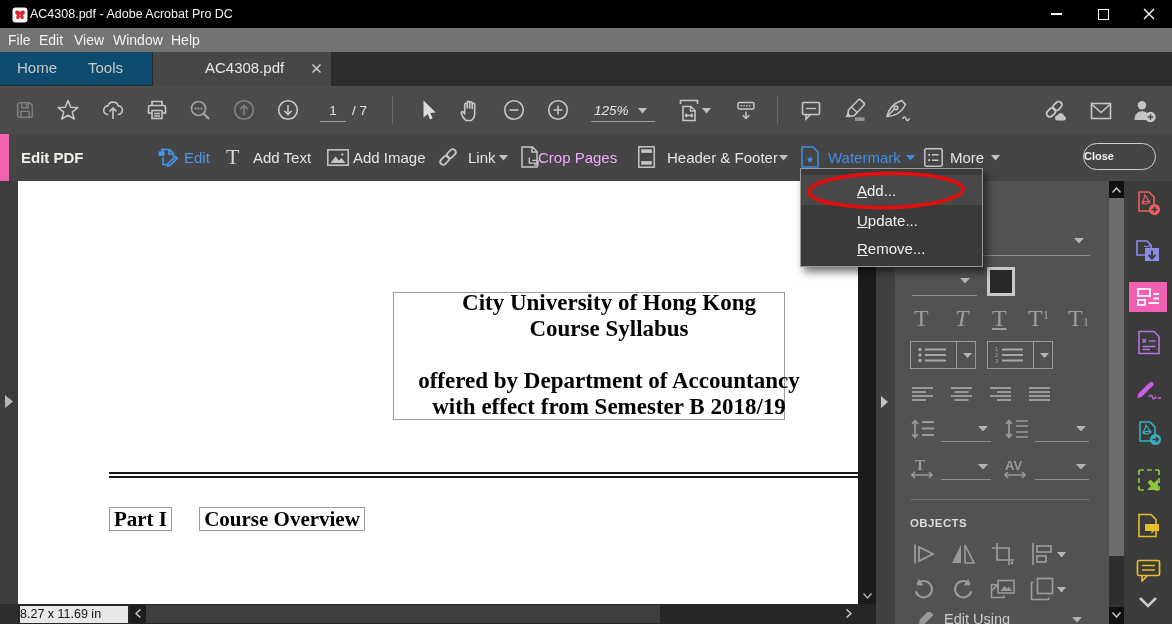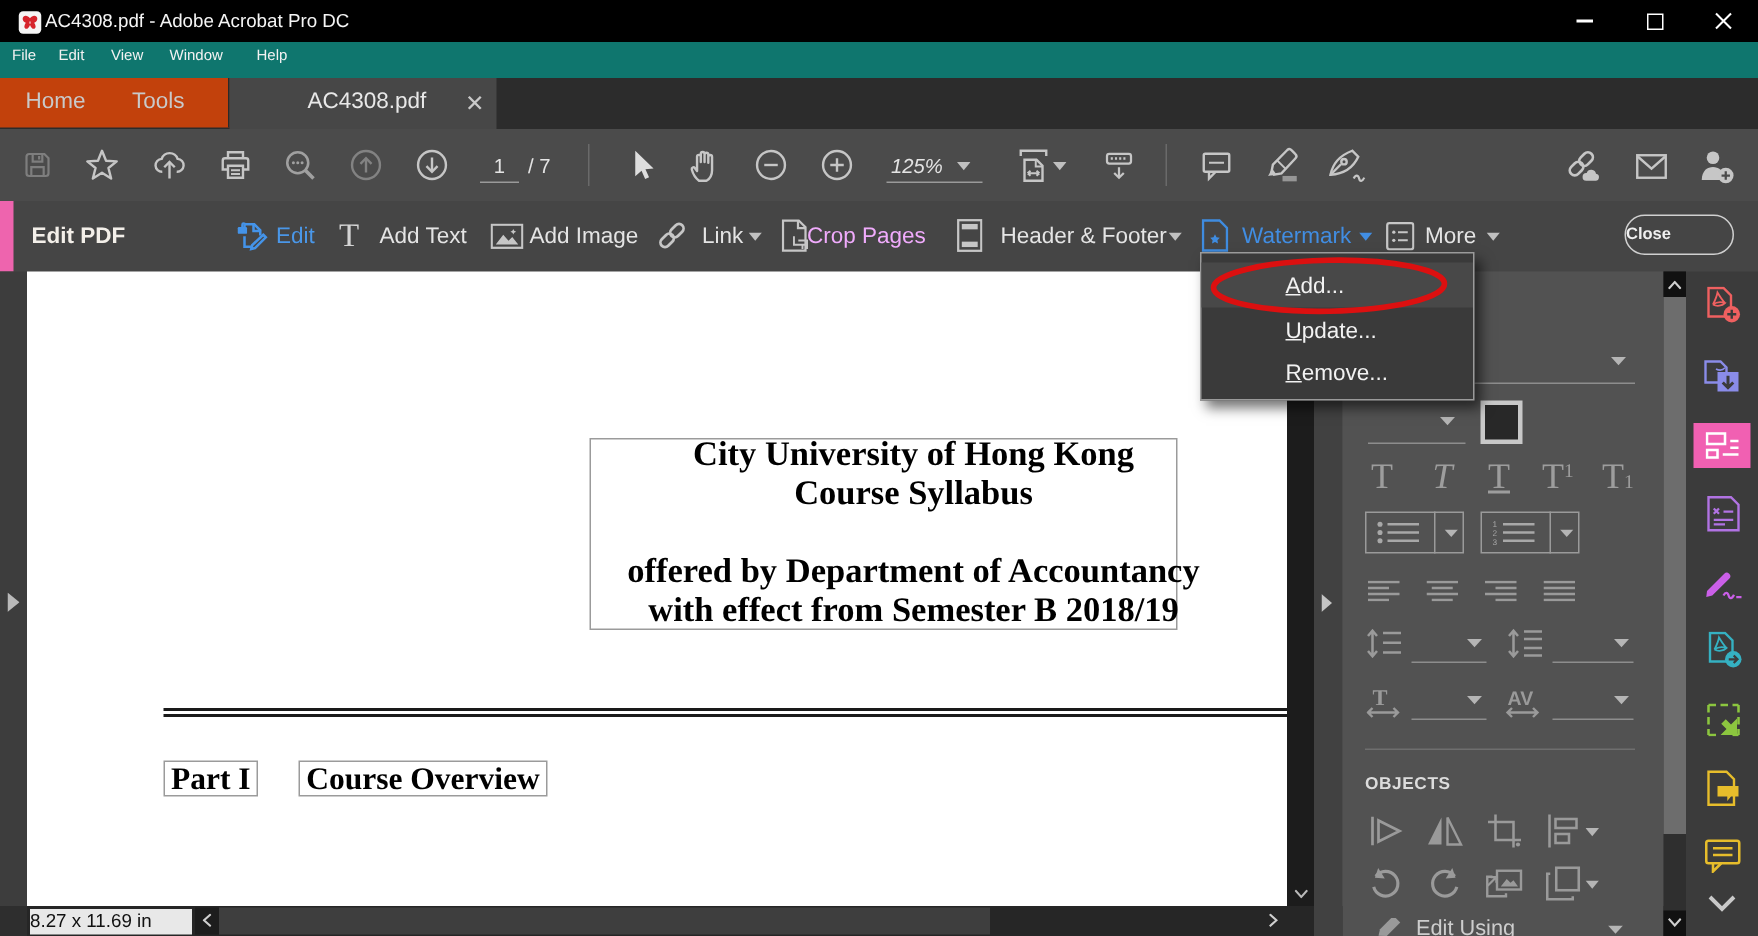--- a/index.html
+++ b/index.html
@@ -16,30 +16,30 @@
     <rect x="0.5" y="0.5" width="15" height="15" rx="3" fill="#f5f5f5"></rect>
     <path d="M8 5.2 C6.8 3.4 4.6 3 3.6 4.2 C2.5 5.5 3.4 7.6 5.2 8.1 C4 9.8 3.9 11.6 5 12.1 C6.1 12.6 7.4 11.4 8 9.6 C8.6 11.4 9.9 12.6 11 12.1 C12.1 11.6 12 9.8 10.8 8.1 C12.6 7.6 13.5 5.5 12.4 4.2 C11.4 3 9.2 3.4 8 5.2 Z M8 7 C8.5 7.6 8.5 8.6 8 9.2 C7.5 8.6 7.5 7.6 8 7 Z" fill="#d6252d"></path>
   </svg>
   <div class="abs" style="left:30px;top:7px;color:#f5f5f5;font-size:12.5px;">AC4308.pdf - Adobe Acrobat Pro DC</div>
   <div class="abs" style="left:1051px;top:13px;width:11px;height:1.5px;background:#fff;"></div>
   <div class="abs" style="left:1098px;top:9px;width:9px;height:9px;border:1.4px solid #fff;"></div>
   <svg class="abs" style="left:1143px;top:8px" width="12" height="12" viewBox="0 0 12 12">
     <path d="M1 1 L11 11 M11 1 L1 11" stroke="#fff" stroke-width="1.4"></path>
   </svg>
 
-  <div class="abs" style="left:0;top:28px;width:1172px;height:24px;background:#0f766e;color:#f2f2f2;font-size:10px;">
+  <div class="abs" style="left:0;top:28px;width:1172px;height:24px;background:#737373;color:#f2f2f2;font-size:14px;">
     <span class="abs" style="left:8px;top:4px;">File</span>
     <span class="abs" style="left:39px;top:4px;">Edit</span>
     <span class="abs" style="left:74px;top:4px;">View</span>
     <span class="abs" style="left:113px;top:4px;">Window</span>
     <span class="abs" style="left:171px;top:4px;">Help</span>
   </div>
 
   <div class="abs" style="left:0;top:52px;width:1172px;height:34px;background:#2c2c2c;"></div>
-  <div class="abs" style="left:0;top:52px;width:152px;height:33px;background:#c2410c;border-right:1px solid #2a2a2a;color:#c9c9c9;font-size:15px;">
+  <div class="abs" style="left:0;top:52px;width:152px;height:33px;background:#0c4a6e;border-right:1px solid #2a2a2a;color:#c9c9c9;font-size:15px;">
     <span class="abs" style="left:17px;top:7px;">Home</span>
     <span class="abs" style="left:88px;top:7px;">Tools</span>
   </div>
   <div class="abs" style="left:153px;top:52px;width:178px;height:34px;background:#474747;color:#e8e8e8;font-size:15px;">
     <span class="abs" style="left:52px;top:7px;">AC4308.pdf</span>
     <svg class="abs" style="left:158px;top:11px" width="11" height="11" viewBox="0 0 11 11">
       <path d="M1.5 1.5 L9.5 9.5 M9.5 1.5 L1.5 9.5" stroke="#c9c9c9" stroke-width="1.6"></path>
     </svg>
   </div>
 

